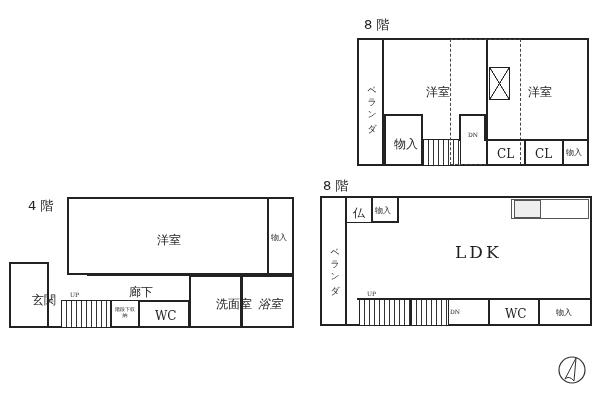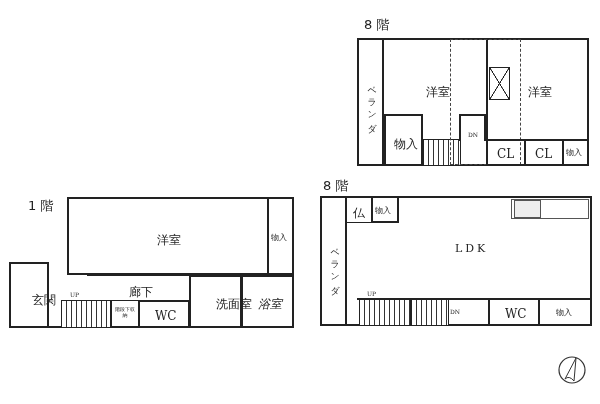--- a/index.html
+++ b/index.html
@@ -40,32 +40,32 @@
 <div class="floor-title" style="left:323px;top:177px;">8 階</div>
 <div class="abs" style="left:320px;top:196px;width:272px;height:130px;border:2px solid #222;box-sizing:border-box;"></div>
 <div class="room" style="left:320px;top:196px;width:27px;height:130px;"></div>
 <div class="vert" style="left:328px;top:242px;">ベランダ</div>
 <div class="room" style="left:345px;top:196px;width:27px;height:27px;border-width:1px;"></div>
 <div class="lbl" style="left:353px;top:205px;">仏</div>
 <div class="room" style="left:371px;top:196px;width:28px;height:27px;"></div>
 <div class="lbl" style="left:375px;top:205px;font-size:8px;">物入</div>
 <div class="abs" style="left:511px;top:199px;width:78px;height:20px;border:1px solid #555;box-sizing:border-box;"></div>
 <div class="abs" style="left:514px;top:200px;width:27px;height:18px;border:1px solid #555;box-sizing:border-box;background:#eee;"></div>
-<div class="lbl" style="left:455px;top:242px;font-size:11px;letter-spacing:3px;">LDK</div>
+<div class="lbl" style="left:455px;top:242px;font-size:17px;letter-spacing:3px;">LDK</div>
 <div class="lbl tiny" style="left:367px;top:290px;">UP</div>
 <div class="stairs" style="left:359px;top:299px;width:52px;height:27px;"></div>
 <div class="stairs" style="left:411px;top:299px;width:38px;height:27px;"></div>
 <div class="lbl tiny" style="left:450px;top:308px;">DN</div>
 <div class="abs" style="left:357px;top:298px;width:235px;border-top:2px solid #222;"></div>
 <div class="room" style="left:488px;top:298px;width:52px;height:28px;"></div>
 <div class="lbl" style="left:505px;top:307px;">WC</div>
 <div class="room" style="left:538px;top:298px;width:54px;height:28px;"></div>
 <div class="lbl" style="left:556px;top:307px;font-size:8px;">物入</div>
 
-<div class="floor-title" style="left:28px;top:197px;">1 階</div>
+<div class="floor-title" style="left:28px;top:197px;">4 階</div>
 <div class="room" style="left:67px;top:197px;width:202px;height:78px;"></div>
 <div class="lbl" style="left:157px;top:232px;">洋室</div>
 <div class="room" style="left:267px;top:197px;width:27px;height:78px;"></div>
 <div class="lbl" style="left:271px;top:232px;font-size:8px;">物入</div>
 <div class="abs" style="left:9px;top:262px;width:285px;height:66px;border:2px solid #222;border-top:none;box-sizing:border-box;"></div>
 <div class="room" style="left:9px;top:262px;width:40px;height:66px;"></div>
 <div class="lbl" style="left:32px;top:292px;text-align:center;">玄関</div>
 <div class="lbl" style="left:129px;top:284px;">廊下</div>
 <div class="abs" style="left:87px;top:274px;width:103px;border-top:2px solid #222;"></div>
 <div class="lbl tiny" style="left:70px;top:291px;">UP</div>

